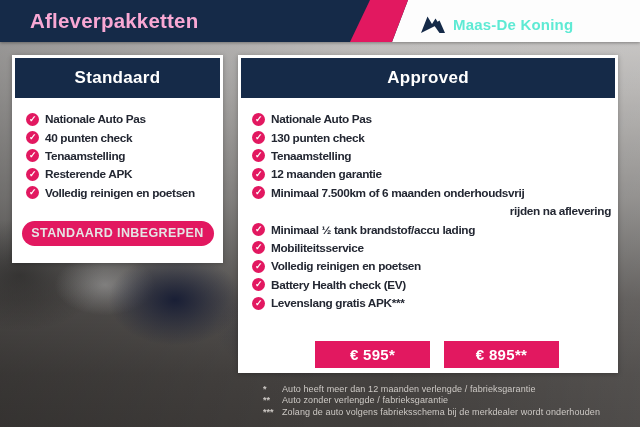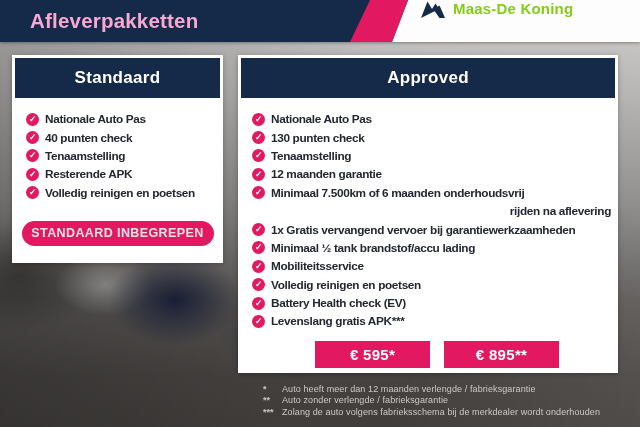--- a/index.html
+++ b/index.html
@@ -22,22 +22,22 @@
 
   
   .topbar { position:absolute; left:0; top:0; width:640px; height:42px; background:#152a48;
             box-shadow:0 1px 3px rgba(0,0,0,0.35); }
   .wedge-white { position:absolute; inset:0; background:#fdfdfd;
                  clip-path:polygon(408px 0, 640px 0, 640px 42px, 392px 42px); }
   .wedge-pink  { position:absolute; inset:0; background:#e21860;
                  clip-path:polygon(370px 0, 408px 0, 392px 42px, 350px 42px); }
   .topbar h1 { position:absolute; left:30px; top:0; line-height:42px; color:#f9a8d4;
                font-size:20.5px; font-weight:bold; letter-spacing:0.2px; }
-  .brand { position:absolute; left:420px; top:0; height:48px; display:flex; 
-           gap:7px; color:#84cc16; }
+  .brand { position:absolute; left:420px; top:0; height:48px; display:flex; align-items:center;
+           gap:7px; color:#5eead4; }
   .brand .brand-text { font-size:15px; font-weight:bold; letter-spacing:0.2px; }
 
   
   .card { position:absolute; background:#ffffff; padding:3px; box-shadow:0 1px 5px rgba(0,0,0,0.28); }
   .card-head { height:40px; background:#152a48; color:#ffffff; display:flex; align-items:center;
                justify-content:center; font-size:17px; font-weight:bold; letter-spacing:0.3px; }
   .card-standard { left:12px; top:55px; width:211px; height:208px; }
   .card-approved { left:238px; top:55px; width:380px; height:318px; }
 
   ul.features { list-style:none; margin-top:12px; padding-left:11px; padding-right:4px; }
@@ -133,24 +133,20 @@
         </li>
       <li>
           <span class="check"></span>
           <span>Minimaal 7.500km of 6 maanden onderhoudsvrij</span>
         </li>
       <li class="cont">
           <span>rijden na aflevering</span>
         </li>
       <li>
           <span class="check"></span>
-          <span>1x Gratis vervangend vervoer bij garantiewerkzaamheden</span>
-        </li>
-      <li>
-          <span class="check"></span>
           <span>Minimaal ½ tank brandstof/accu lading</span>
         </li>
       <li>
           <span class="check"></span>
           <span>Mobiliteitsservice</span>
         </li>
       <li>
           <span class="check"></span>
           <span>Volledig reinigen en poetsen</span>
         </li>

